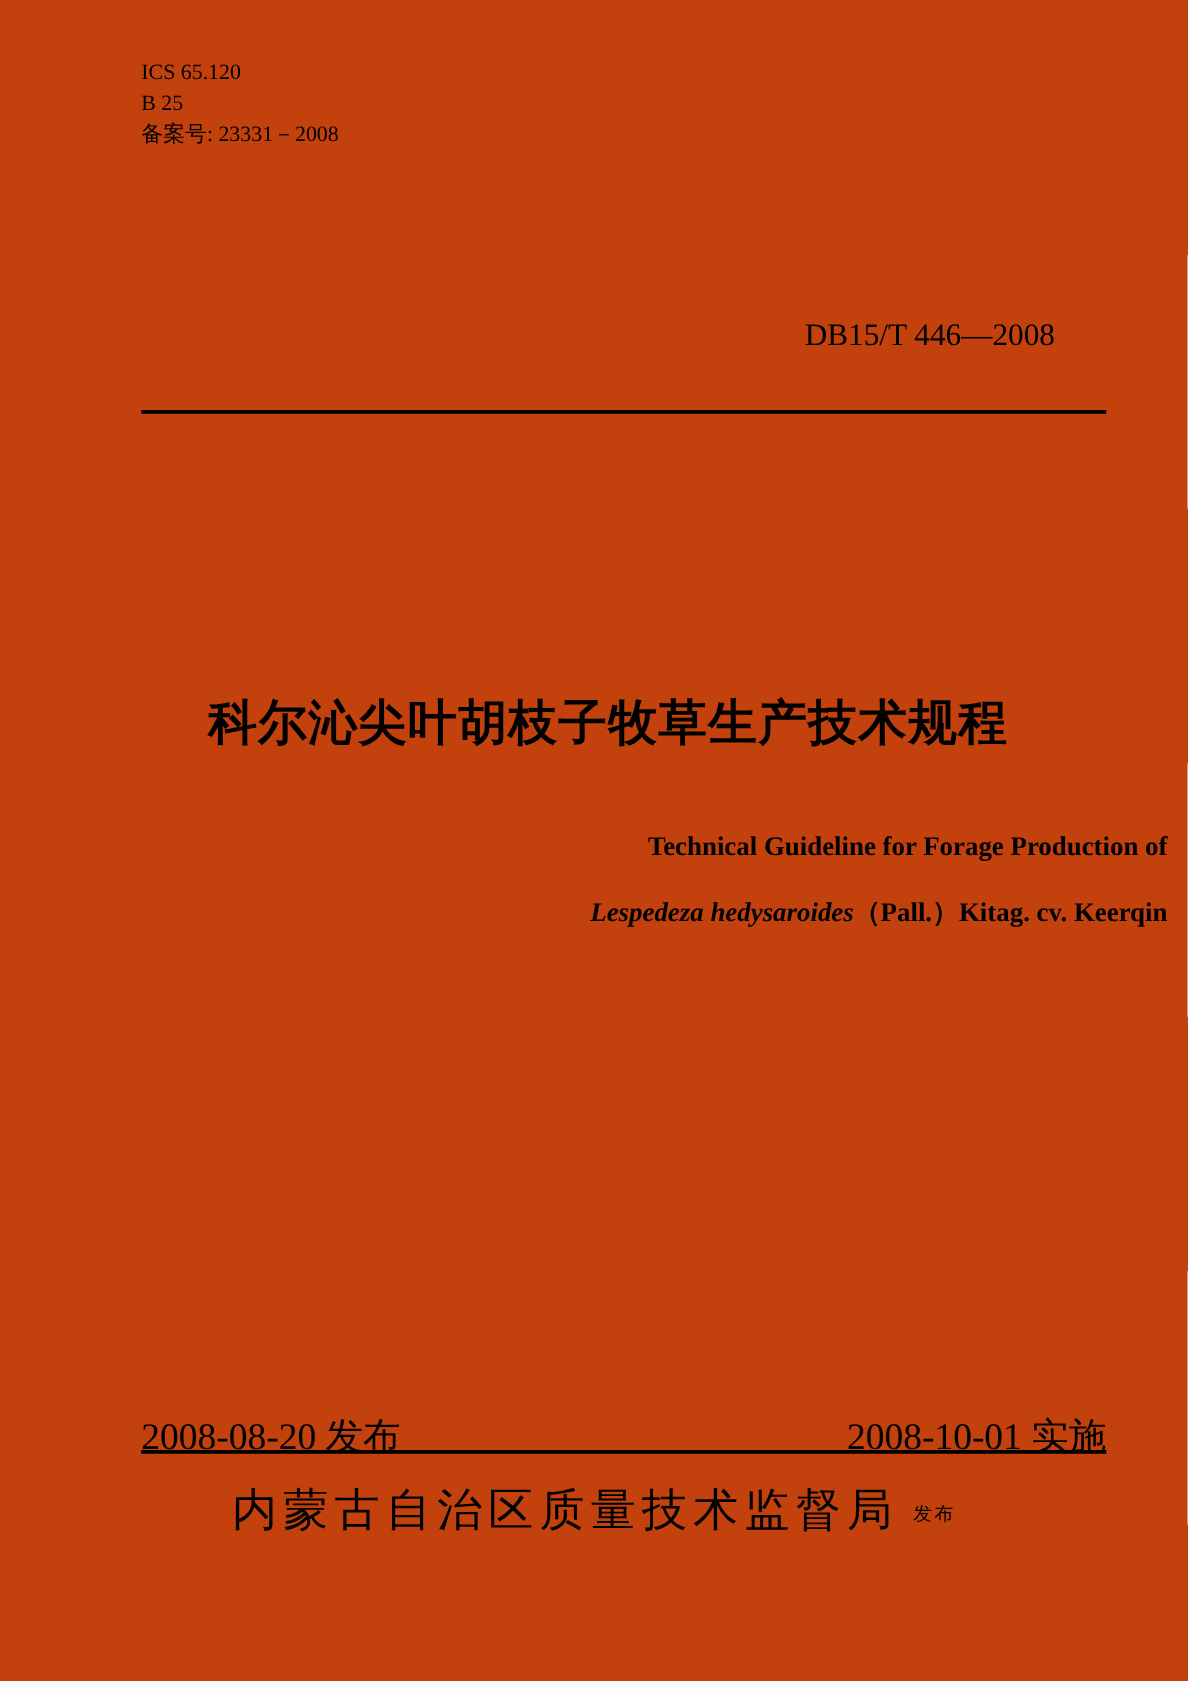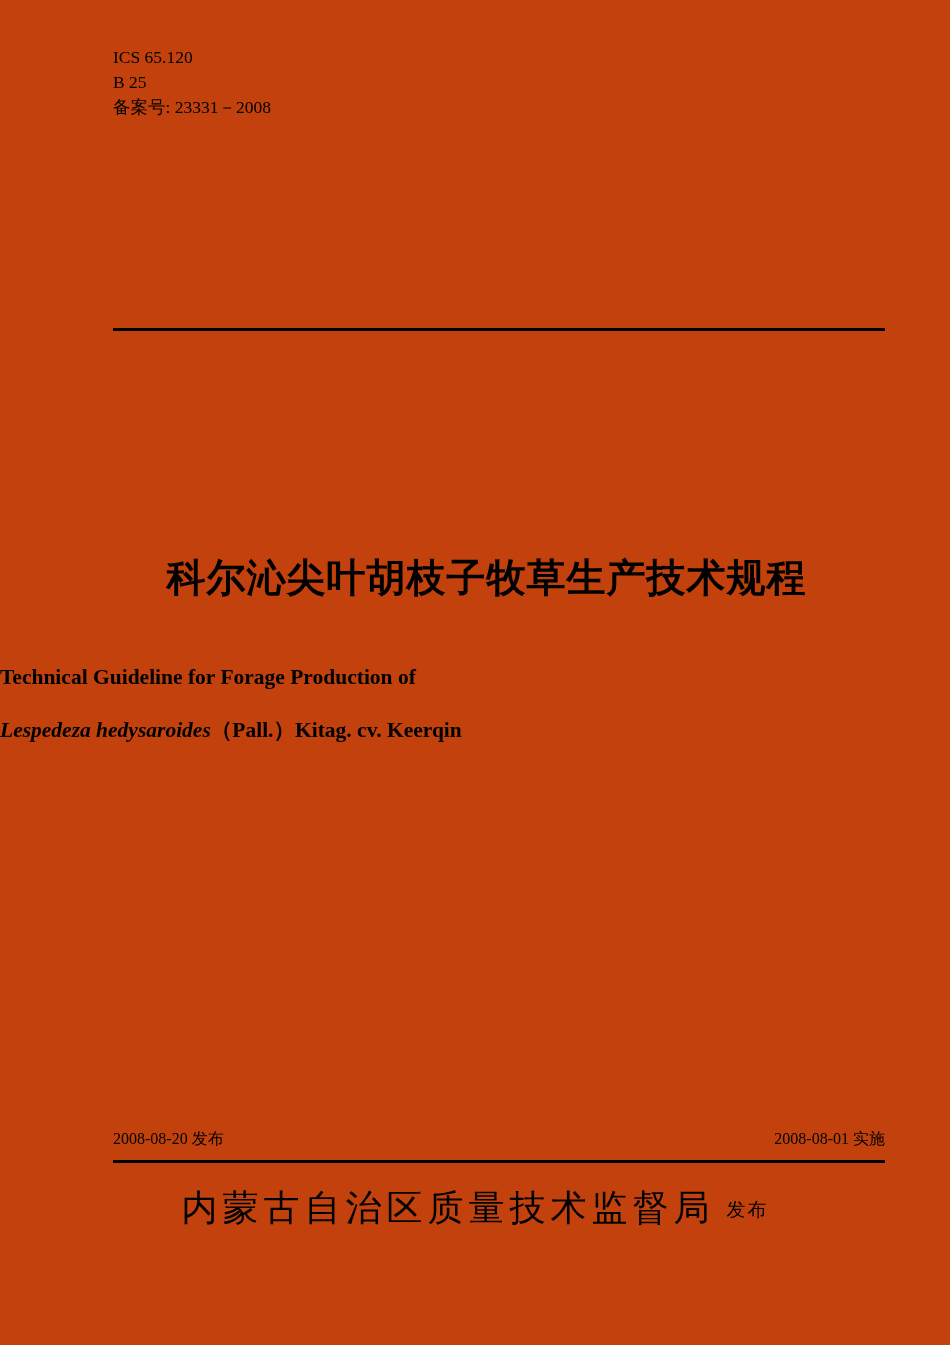--- a/index.html
+++ b/index.html
@@ -84,40 +84,40 @@
     font-weight: bold;
     letter-spacing: 1px;
     white-space: nowrap;
     padding-left: 23px;
   }
   .title-en {
     position: absolute;
     left: 0;
     right: 16px;
     margin: 0;
-    text-align: left;
+    text-align: right;
     font-family: "Liberation Serif", "DejaVu Serif", serif;
     font-size: 21.5px;
     font-weight: bold;
     white-space: nowrap;
   }
   .title-en-1 { top: 665px; }
   .title-en-2 { top: 715px; }
   .species-name { font-style: italic; }
 
   
   .date-row {
     position: absolute;
     left: 113px;
     right: 65px;
     top: 1129px;
     display: flex;
     justify-content: space-between;
     font-family: "Liberation Serif", "DejaVu Serif", serif;
-    font-size: 16px;
+    font-size: 30px;
     white-space: nowrap;
   }
   .rule-bottom {
     position: absolute;
     left: 113px;
     right: 65px;
     top: 1160px;
     height: 0;
     border: none;
     border-top: 3px solid #000000;
@@ -132,51 +132,52 @@
     white-space: nowrap;
   }
   .publisher {
     font-family: "Liberation Sans", "DejaVu Sans", sans-serif;
     font-size: 36px;
     font-weight: 500;
     letter-spacing: 5px;
   }
   .publish-label {
     font-family: "Liberation Sans", "DejaVu Sans", sans-serif;
-    font-size: 19px;
+    font-size: 15px;
     font-weight: 500;
     letter-spacing: 2px;
     margin-left: 12px;
     vertical-align: 4px;
   }
 </style>
 </head>
 <body>
 
 <div class="page">
 
   <div class="ics-block">
     <div>ICS 65.120</div>
     <div>B 25</div>
     <div>备案号: 23331－2008</div>
   </div>
 
 
 
+  <div class="standard-number">DB15/T 446—2008</div>
 
   <hr class="rule-top">
 
   <h1 class="title-cn">科尔沁尖叶胡枝子牧草生产技术规程</h1>
 
   <p class="title-en title-en-1">Technical Guideline for Forage Production of</p>
   <p class="title-en title-en-2"><span class="species-name">Lespedeza hedysaroides</span><span>（Pall.）Kitag. cv. Keerqin</span></p>
 
   <div class="date-row">
     <span>2008-08-20 发布</span>
-    <span>2008-08-01 实施</span>
+    <span>2008-10-01 实施</span>
   </div>
 
   <hr class="rule-bottom">
 
   <div class="publisher-row">
     <span class="publisher">内蒙古自治区质量技术监督局</span><span class="publish-label">发布</span>
   </div>
 
 </div>
 

